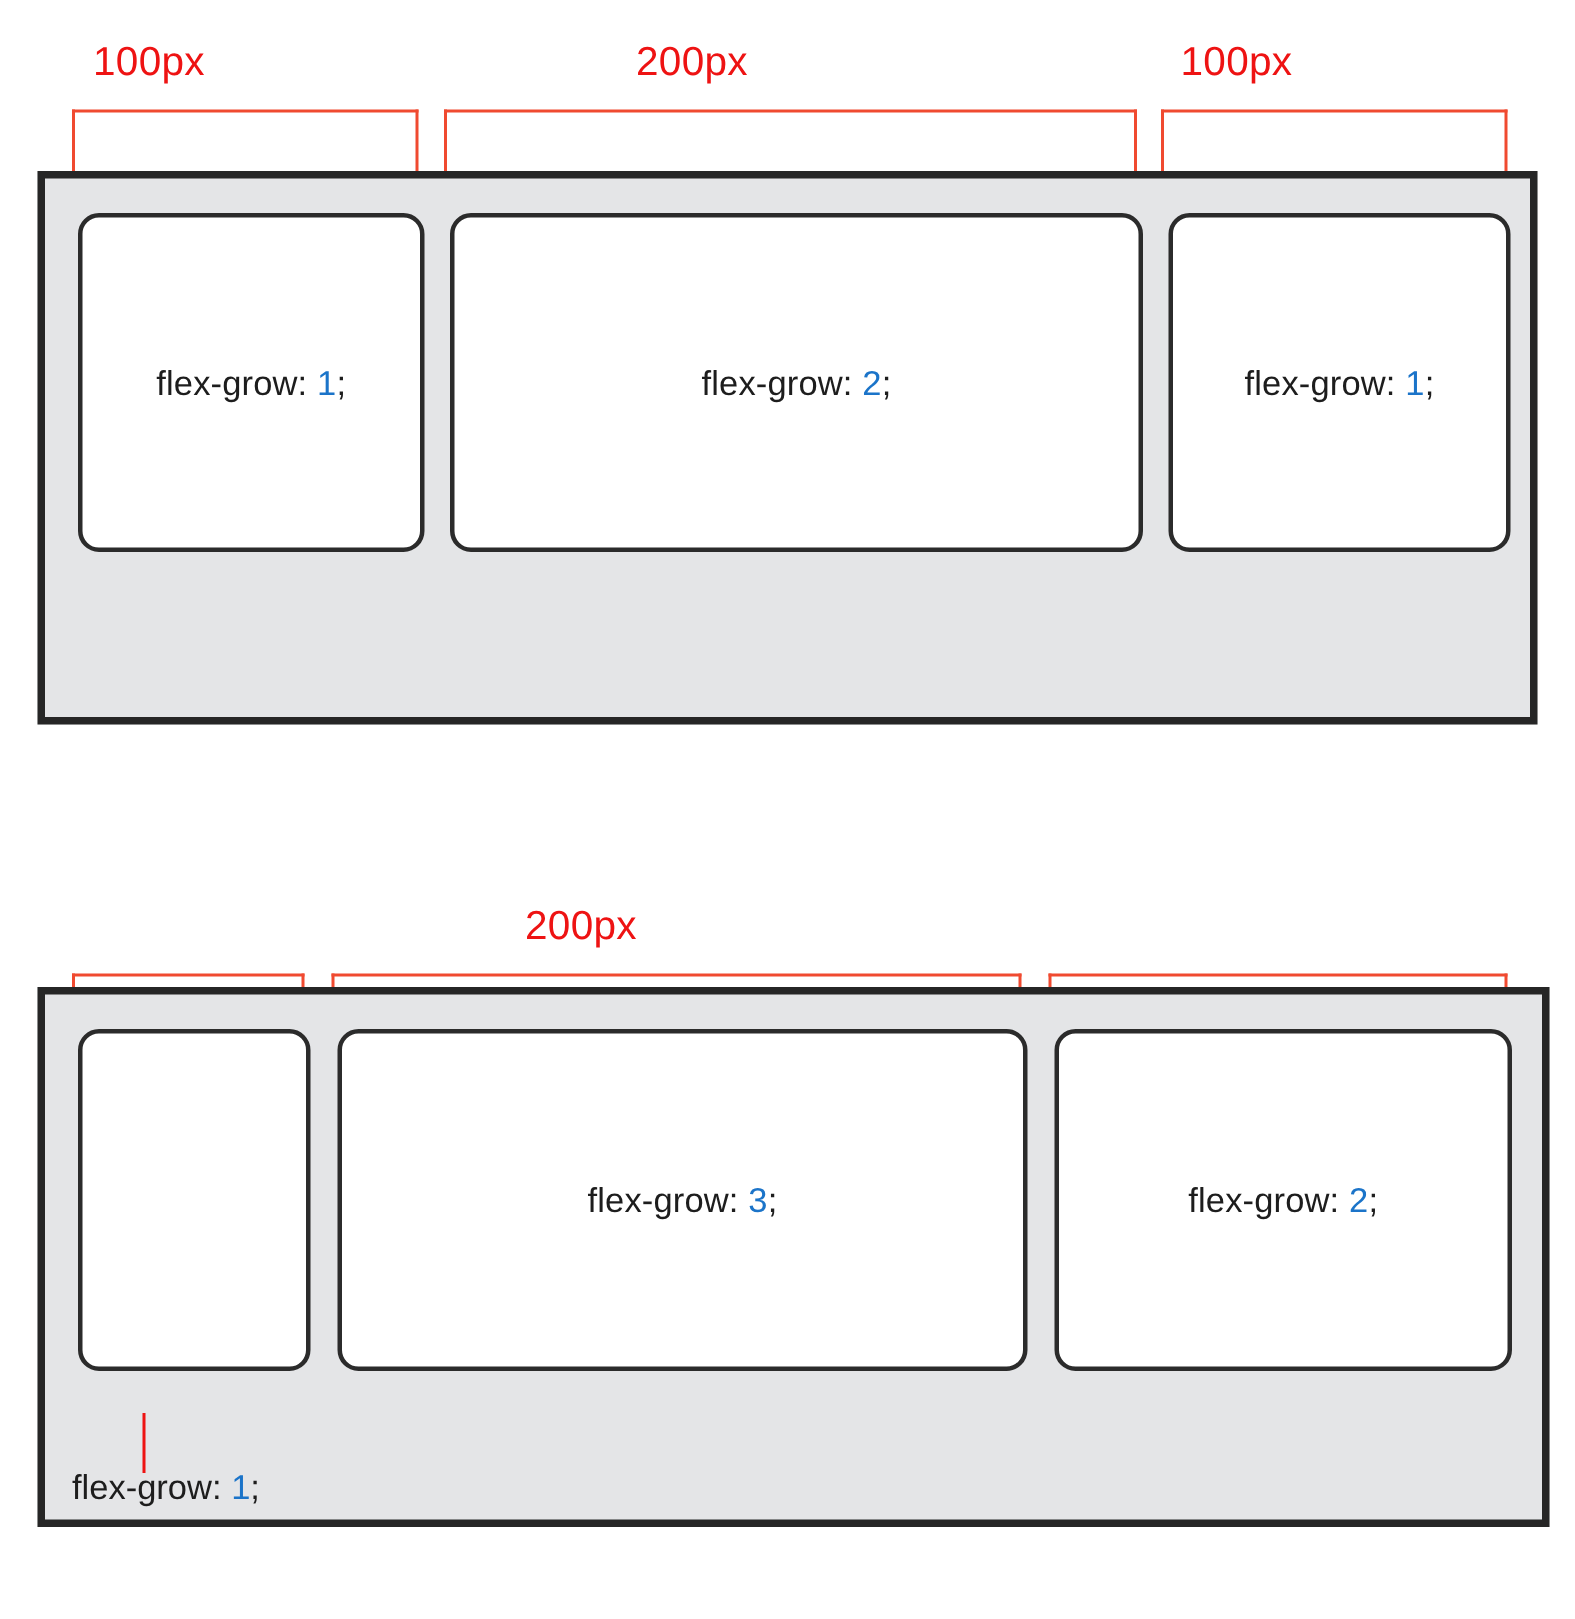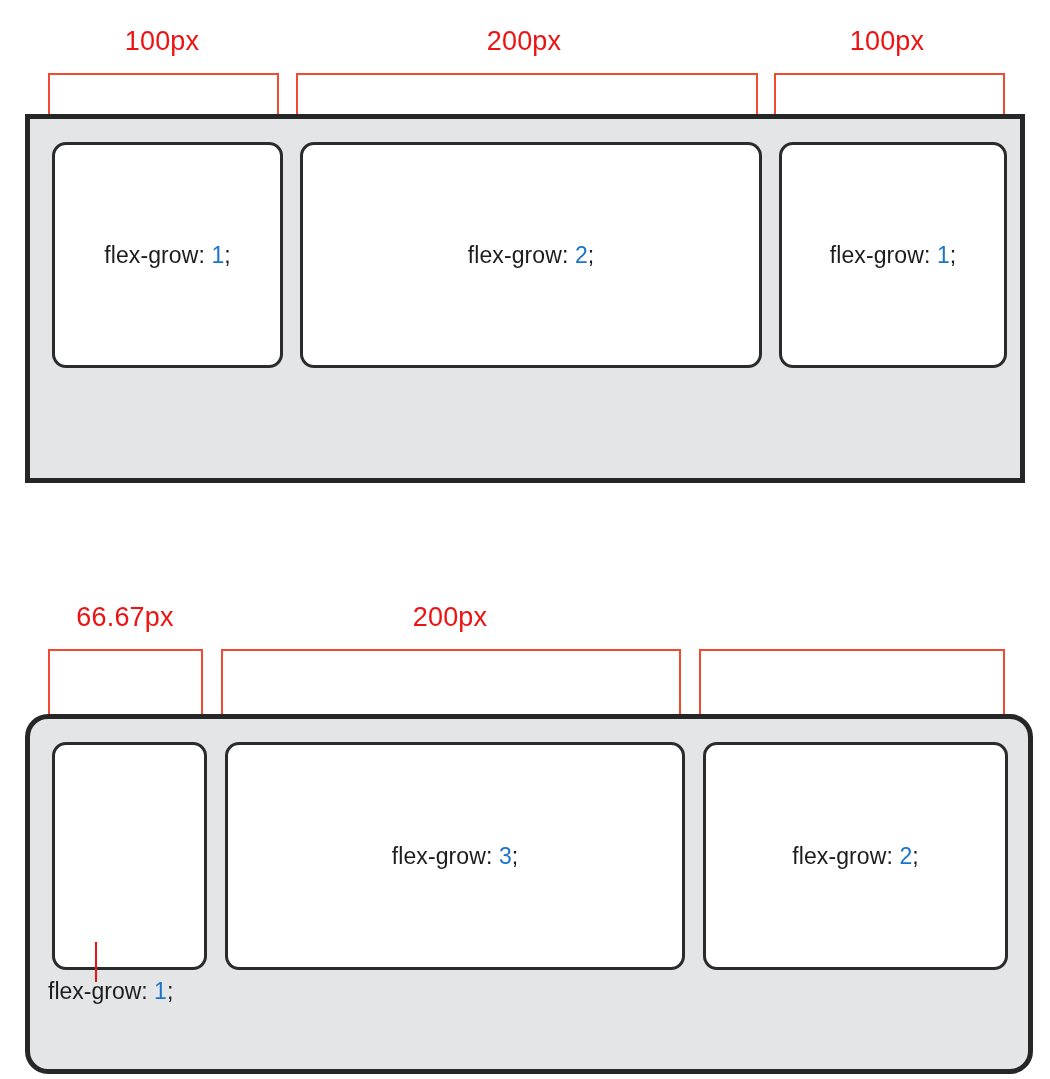--- a/index.html
+++ b/index.html
@@ -66,21 +66,21 @@
     border-left: 2px solid #f04a30;
     border-right: 2px solid #f04a30;
     pointer-events: none;
   }
 
   .measure-label {
     position: absolute;
     color: #ee1313;
     font-size: 27px;
     white-space: nowrap;
-    text-align: center;
+    text-align: left;
     letter-spacing: 0.2px;
   }
 
   
   .leader-line {
     position: absolute;
     width: 2px;
     background: #ee1313;
   }
   .callout-label {
@@ -116,28 +116,27 @@
       <span class="item-label"><span>flex-grow:</span><span>&nbsp;</span><span class="val">2</span><span class="semi">;</span></span>
     </div>
 
     <div style="width:17px; flex:0 0 auto;"></div>
 
     <div class="flex-item" style="width:228px; height:226px;">
       <span class="item-label"><span>flex-grow:</span><span>&nbsp;</span><span class="val">1</span><span class="semi">;</span></span>
     </div>
   </div>
 
-  <div class="measure-label" style="left:25px; top:602px; width:200px;">66.67px</div>
   <div class="measure-label" style="left:350px; top:602px; width:200px;">200px</div>
 
   <div class="bracket" style="left:48px; top:649px; width:155px; height:68px;"></div>
   <div class="bracket" style="left:221px; top:649px; width:460px; height:68px;"></div>
   <div class="bracket" style="left:699px; top:649px; width:306px; height:68px;"></div>
 
-  <div class="flex-container" style="left:25px; top:714px; width:1008px; height:360px; padding:23px 22px;border-radius:23px;">
+  <div class="flex-container" style="left:25px; top:658px; width:1008px; height:360px; padding:23px 22px;">
 
     <div class="flex-item" style="width:155px; height:228px;">
       <span class="item-label"></span>
     </div>
 
     <div style="width:18px; flex:0 0 auto;"></div>
 
     <div class="flex-item" style="width:460px; height:228px;">
       <span class="item-label"><span>flex-grow:</span><span>&nbsp;</span><span class="val">3</span><span class="semi">;</span></span>
     </div>

